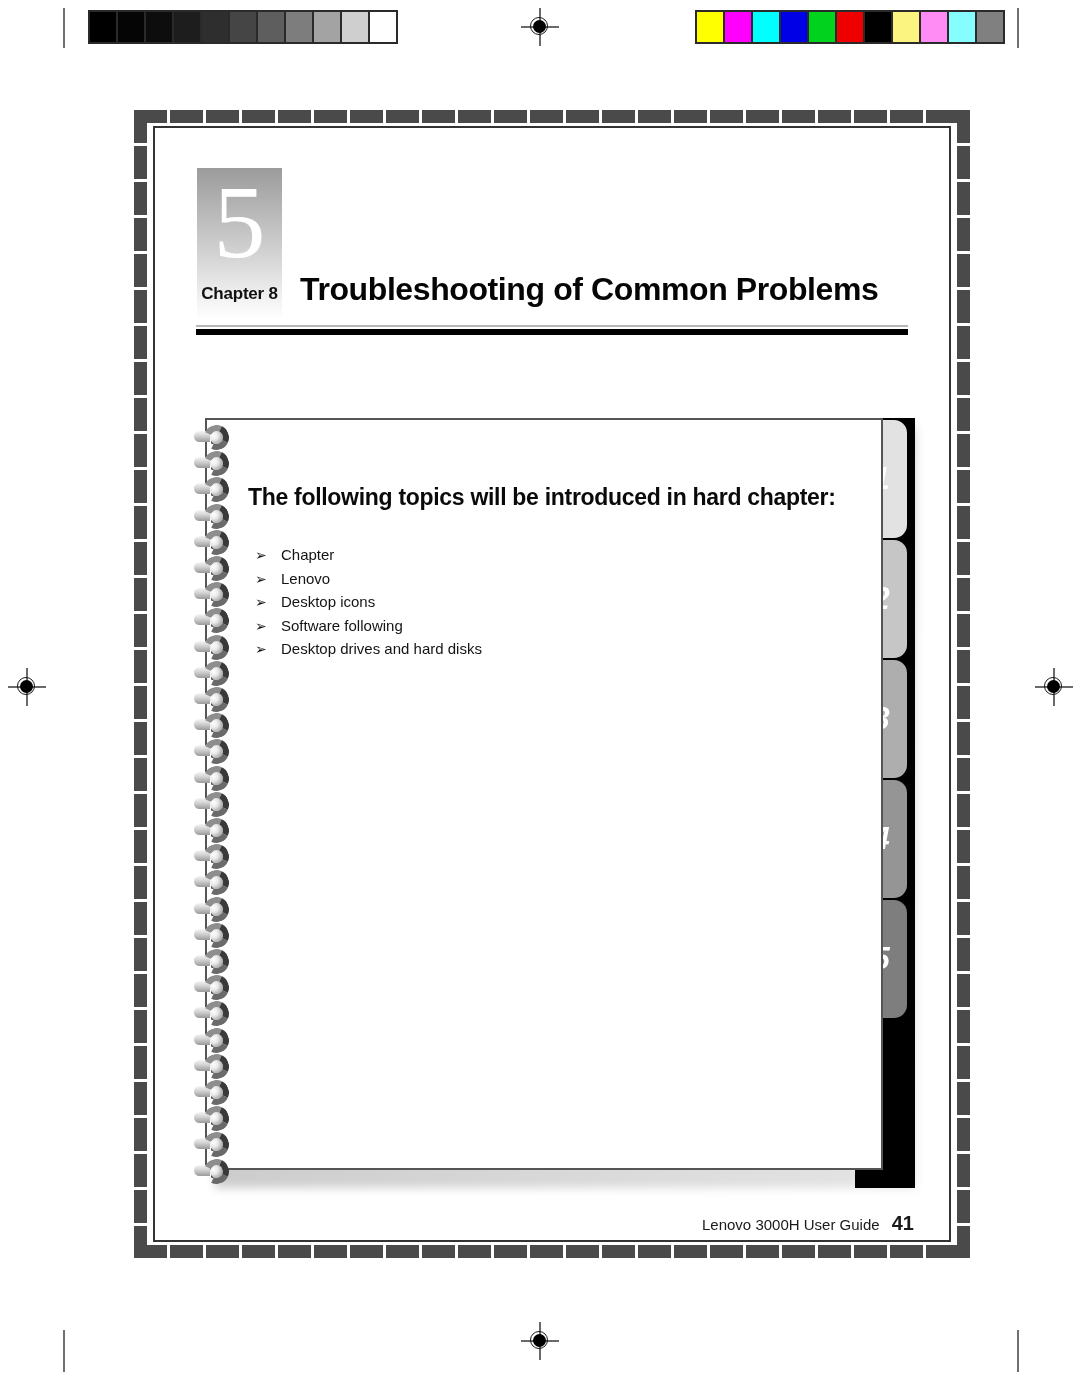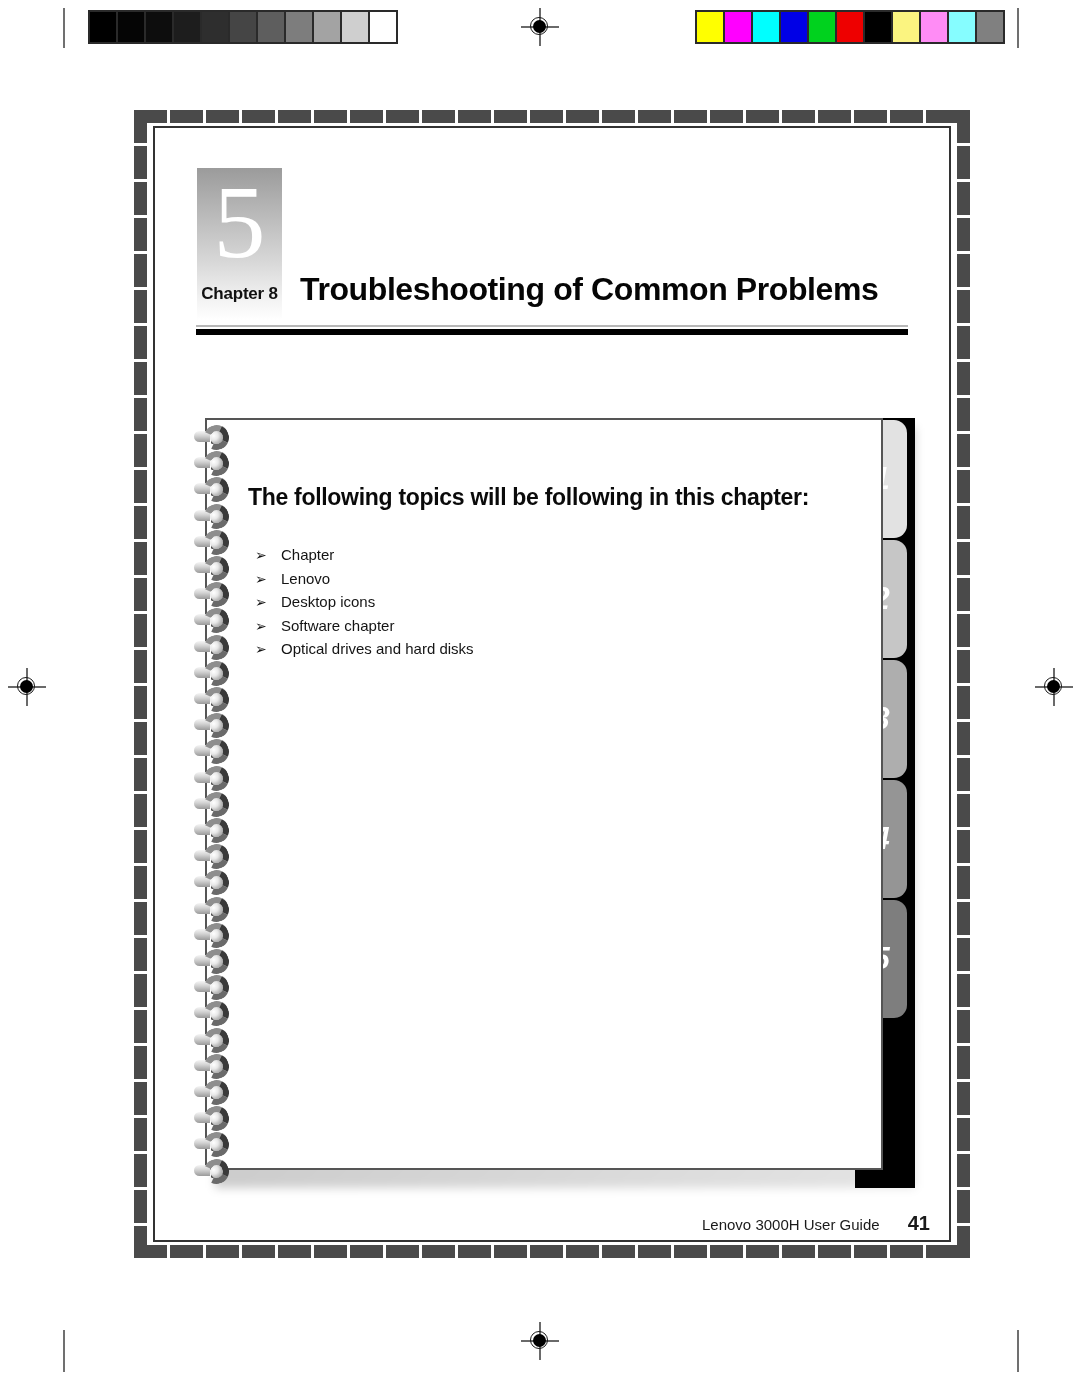--- a/index.html
+++ b/index.html
@@ -298,21 +298,21 @@
   .footer {
     position: absolute;
     left: 702px; top: 1212px;
     font-size: 15px;
     color: #1a1a1a;
     white-space: nowrap;
   }
   .footer .pg {
     font-size: 20px;
     font-weight: bold;
-    margin-left: 28px;
+    margin-left: 12px;
   }
 </style>
 </head>
 <body>
 
 <div class="calib-wrap">
   <div class="gray-bar" id="gray-bar">
       <div class="patch" style="background: rgb(0, 0, 0);"></div>
       <div class="patch" style="background: rgb(5, 5, 5);"></div>
       <div class="patch" style="background: rgb(13, 13, 13);"></div>
@@ -664,39 +664,39 @@
         <div class="ring"></div>
       </div>
       <div class="coil" style="top: 733.6px;">
         <div class="tail"></div>
         <div class="hole"></div>
         <div class="ring"></div>
       </div>
     </div>
 </div>
 
-<div class="nb-heading">The following topics will be following in this chapter:</div>
+<div class="nb-heading">The following topics will be introduced in hard chapter:</div>
 <ul class="topic-list" id="topic-list">
     <li>
       <span class="arrow">➢</span>
       <span>Chapter</span>
     </li>
     <li>
       <span class="arrow">➢</span>
       <span>Lenovo</span>
     </li>
     <li>
       <span class="arrow">➢</span>
       <span>Desktop icons</span>
     </li>
     <li>
       <span class="arrow">➢</span>
-      <span>Software chapter</span>
+      <span>Software following</span>
     </li>
     <li>
       <span class="arrow">➢</span>
-      <span>Optical drives and hard disks</span>
+      <span>Desktop drives and hard disks</span>
     </li>
   </ul>
 
 <div class="footer">
   <span>Lenovo 3000H User Guide</span><span class="pg">41</span>
 </div>
 
 </body></html>

